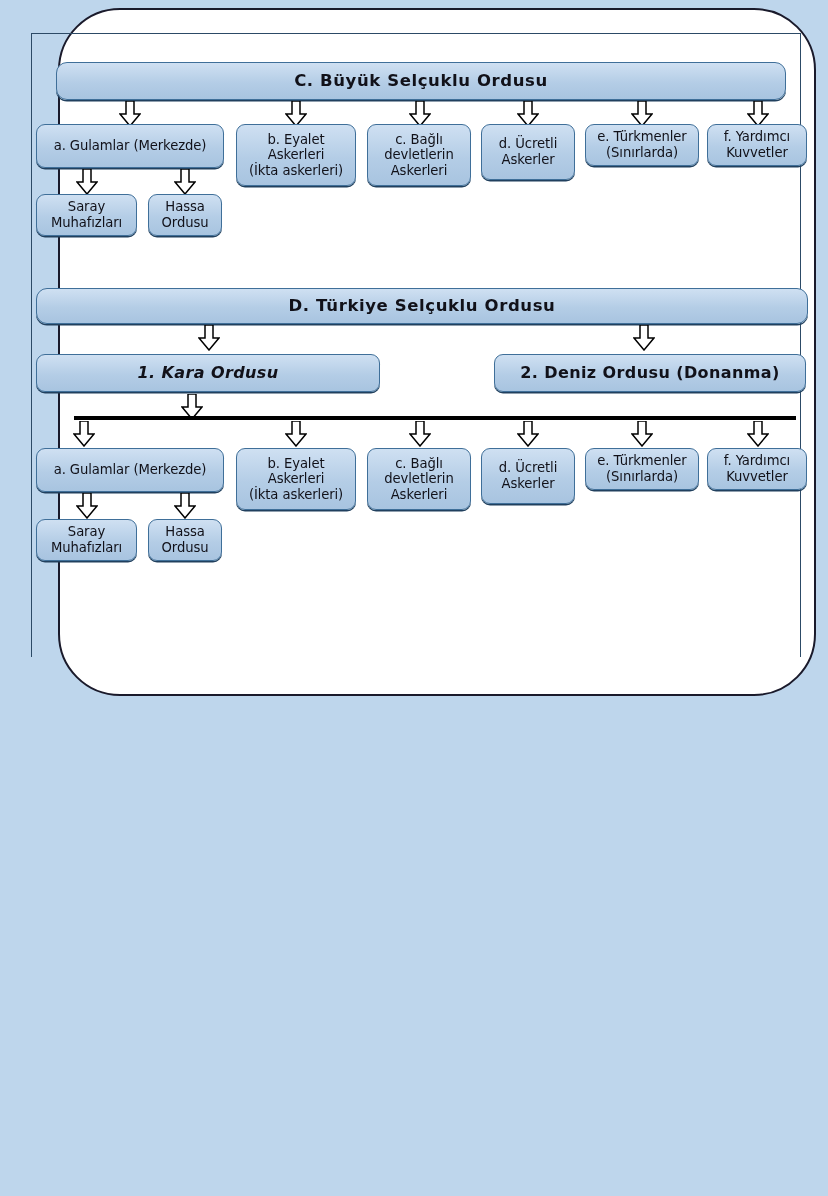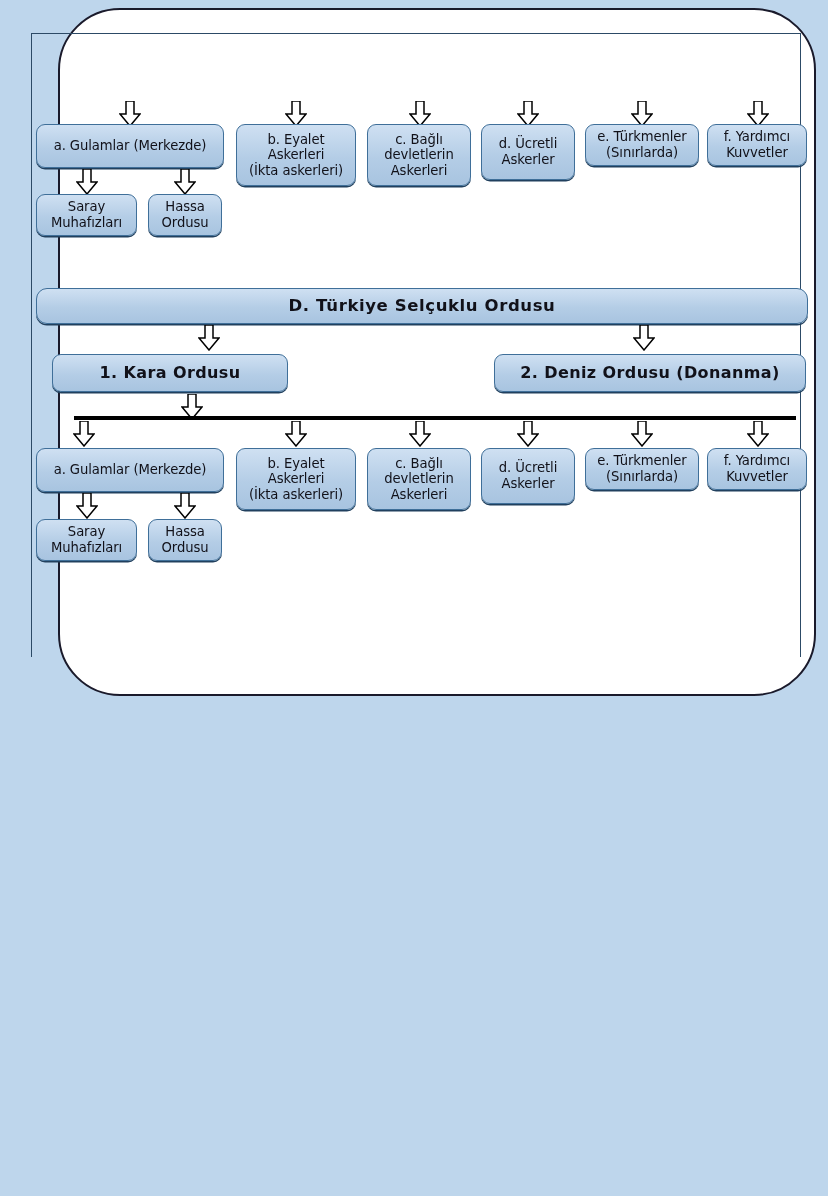--- a/index.html
+++ b/index.html
@@ -116,20 +116,23 @@
   .note .bold { font-weight: bold; }
 </style>
 </head>
 <body>
 
 <div class="card"></div>
 <div class="inner-frame"></div>
 
 <div class="stage">
 
+  <div class="box header" style="left:56px; top:62px; width:730px; height:38px;">
+    <span class="line">C. Büyük Selçuklu Ordusu</span>
+  </div>
 
   <div class="arrow" style="left:119px; top:101px;">
     <svg viewBox="0 0 22 26">
         <polygon points="7,0 15,0 15,13 21,13 11,25 1,13 7,13" fill="#ffffff" stroke="#000000" stroke-width="1.5"></polygon>
       </svg>
   </div>
   <div class="arrow" style="left:285px; top:101px;">
     <svg viewBox="0 0 22 26">
         <polygon points="7,0 15,0 15,13 21,13 11,25 1,13 7,13" fill="#ffffff" stroke="#000000" stroke-width="1.5"></polygon>
       </svg>
@@ -225,21 +228,21 @@
     <svg viewBox="0 0 22 26">
         <polygon points="7,0 15,0 15,13 21,13 11,25 1,13 7,13" fill="#ffffff" stroke="#000000" stroke-width="1.5"></polygon>
       </svg>
   </div>
   <div class="arrow" style="left:633px; top:325px;">
     <svg viewBox="0 0 22 26">
         <polygon points="7,0 15,0 15,13 21,13 11,25 1,13 7,13" fill="#ffffff" stroke="#000000" stroke-width="1.5"></polygon>
       </svg>
   </div>
 
-  <div class="box sub" style="left:52px; top:354px; width:236px; height:38px;">
+  <div class="box sub" style="left:36px; top:354px; width:344px; height:38px;font-style:italic;">
     <span class="line">1. Kara Ordusu</span>
   </div>
   <div class="box sub" style="left:494px; top:354px; width:312px; height:38px;">
     <span class="line">2. Deniz Ordusu (Donanma)</span>
   </div>
 
   <div class="arrow" style="left:181px; top:394px;">
     <svg viewBox="0 0 22 26">
         <polygon points="7,0 15,0 15,13 21,13 11,25 1,13 7,13" fill="#ffffff" stroke="#000000" stroke-width="1.5"></polygon>
       </svg>

